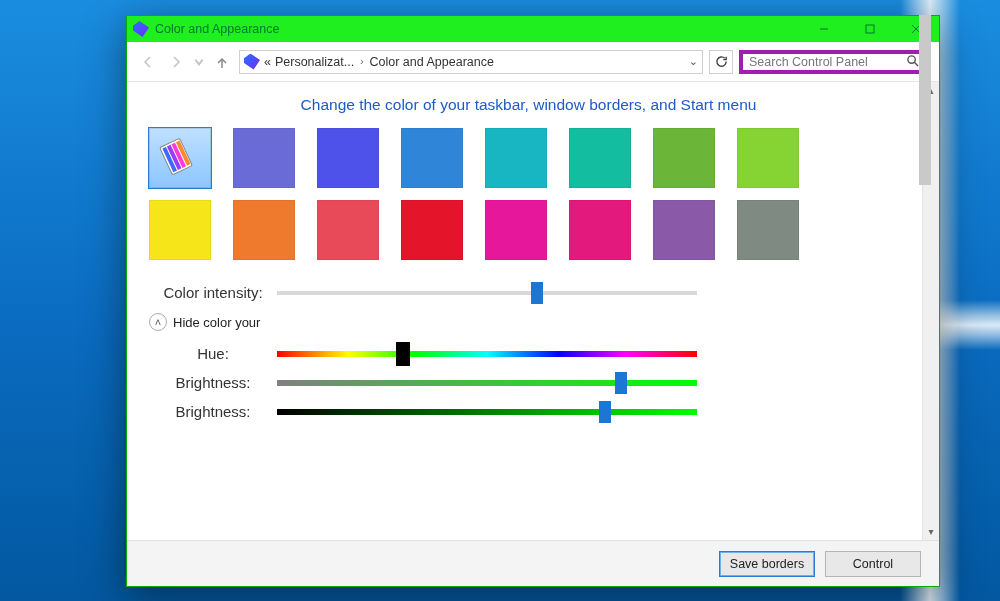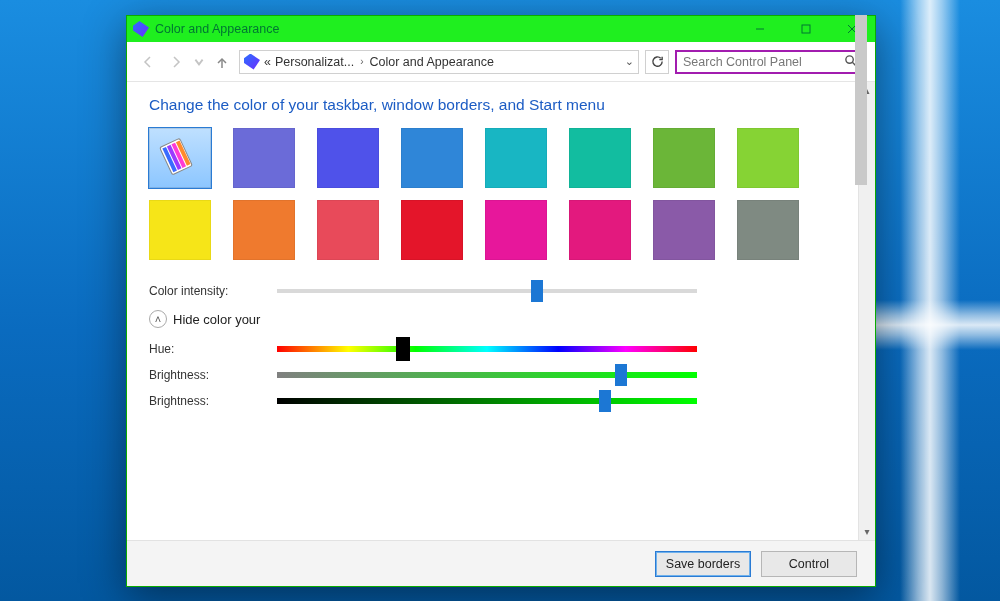--- a/index.html
+++ b/index.html
@@ -34,21 +34,21 @@
       rgba(255,255,255,0) 0%,
       rgba(255,255,255,.55) 30%,
       rgba(255,255,255,.85) 50%,
       rgba(255,255,255,.55) 70%,
       rgba(255,255,255,0) 100%);
   }
 
   .window {
     position: absolute;
     left: 126px; top: 15px;
-    width: 750px; height: 572px;
+    width: 814px; height: 572px;
     background: #fff;
     box-shadow: 0 10px 40px rgba(0,0,0,.45);
     border: 1px solid #0aab00;
     display: flex; flex-direction: column;
   }
 
   
   .titlebar {
     height: 26px;
     background: #1fef1f;
@@ -110,35 +110,36 @@
   .addr-chevron { margin-left:auto; color:#555; font-size:11px; }
   .refresh {
     width: 24px; height: 24px;
     border: 1px solid #d0d0d0;
     display:flex;align-items:center;justify-content:center;
     color:#444;
   }
   .refresh svg { width:13px;height:13px;stroke:currentColor;stroke-width:1.5;fill:none; }
   .searchbox {
     width: 190px; height: 24px;
-    border: 2px solid #a21caf;
+    border: 4px solid #a21caf;
     display:flex; align-items:center;
     padding: 0 6px;
     color:#777;
     font-size: 12.5px;
   }
   .searchbox .mag { margin-left:auto;color:#555; }
   .searchbox .mag svg{width:13px;height:13px;stroke:currentColor;stroke-width:1.5;fill:none;}
 
   
   .body-row { flex:1; display:flex; min-height:0; }
   .content {
     flex:1; padding: 14px 14px 8px 22px;
     overflow: hidden;
     position: relative;
+    text-align: center;
   }
   .vscroll {
     width: 17px; background:#f0f0f0;
     border-left:1px solid #e3e3e3;
     position: relative;
   }
   .vscroll .arrow {
     position:absolute; left:0; width:100%; height:17px;
     display:flex;align-items:center;justify-content:center;
     color:#666; font-size:10px;
@@ -174,21 +175,21 @@
   }
   .swatch.auto svg { width:48px;height:48px; }
 
   
   .slider-row {
     display:flex; align-items:center;
     margin-bottom: 12px;
   }
   .slider-label {
     width: 128px;
-    font-size: 12px;
+    font-size: 15px;
     color:#333;
   }
   .slider-track {
     position: relative;
     height: 14px;
     flex: 0 0 420px;
   }
   .track-line {
     position:absolute; left:0; right:0; top:50%; transform:translateY(-50%);
     height:4px; background:#d9d9d9;

